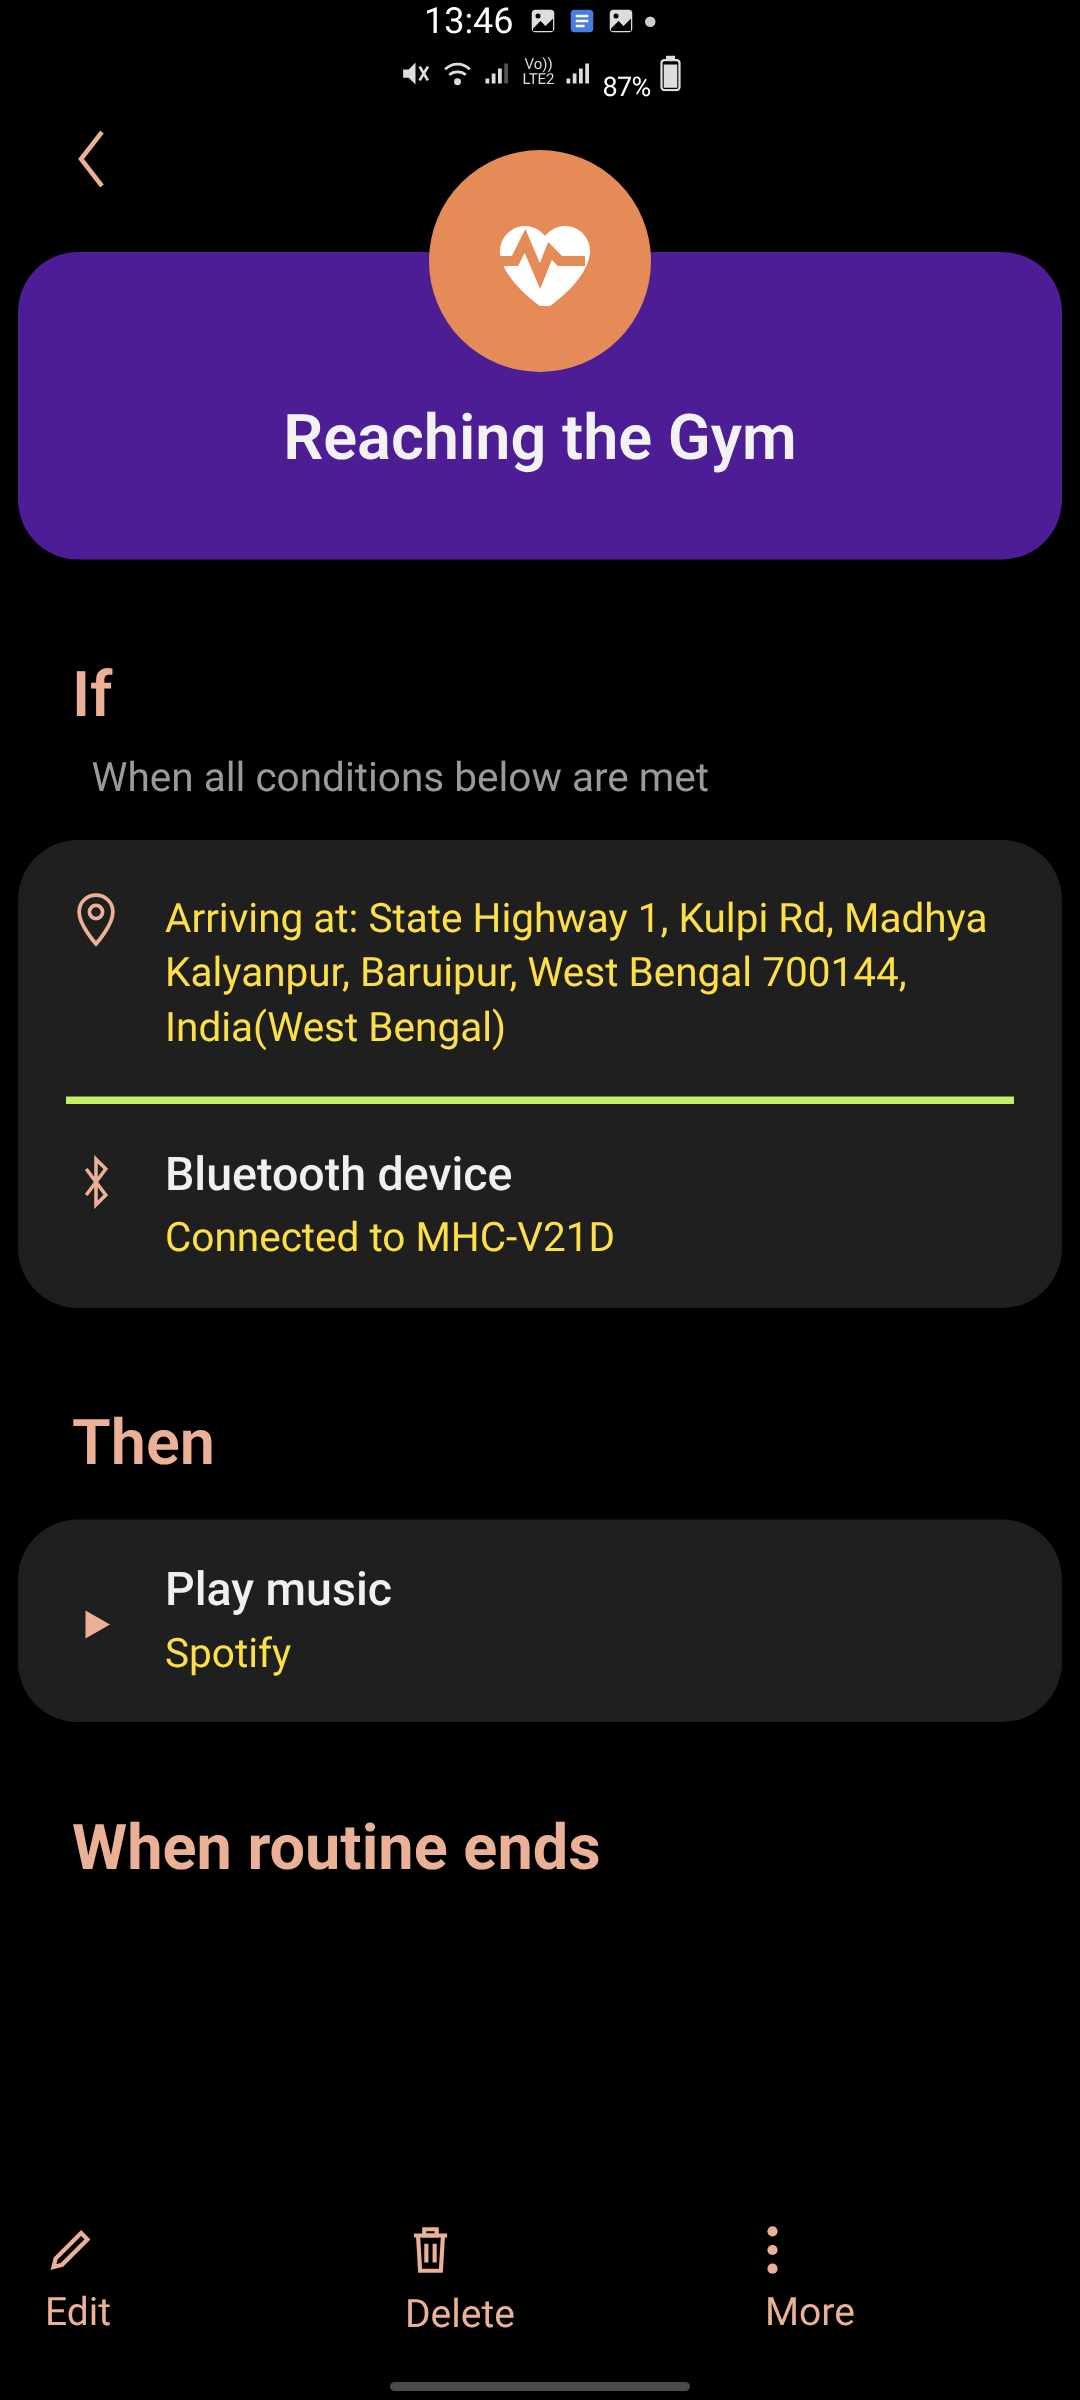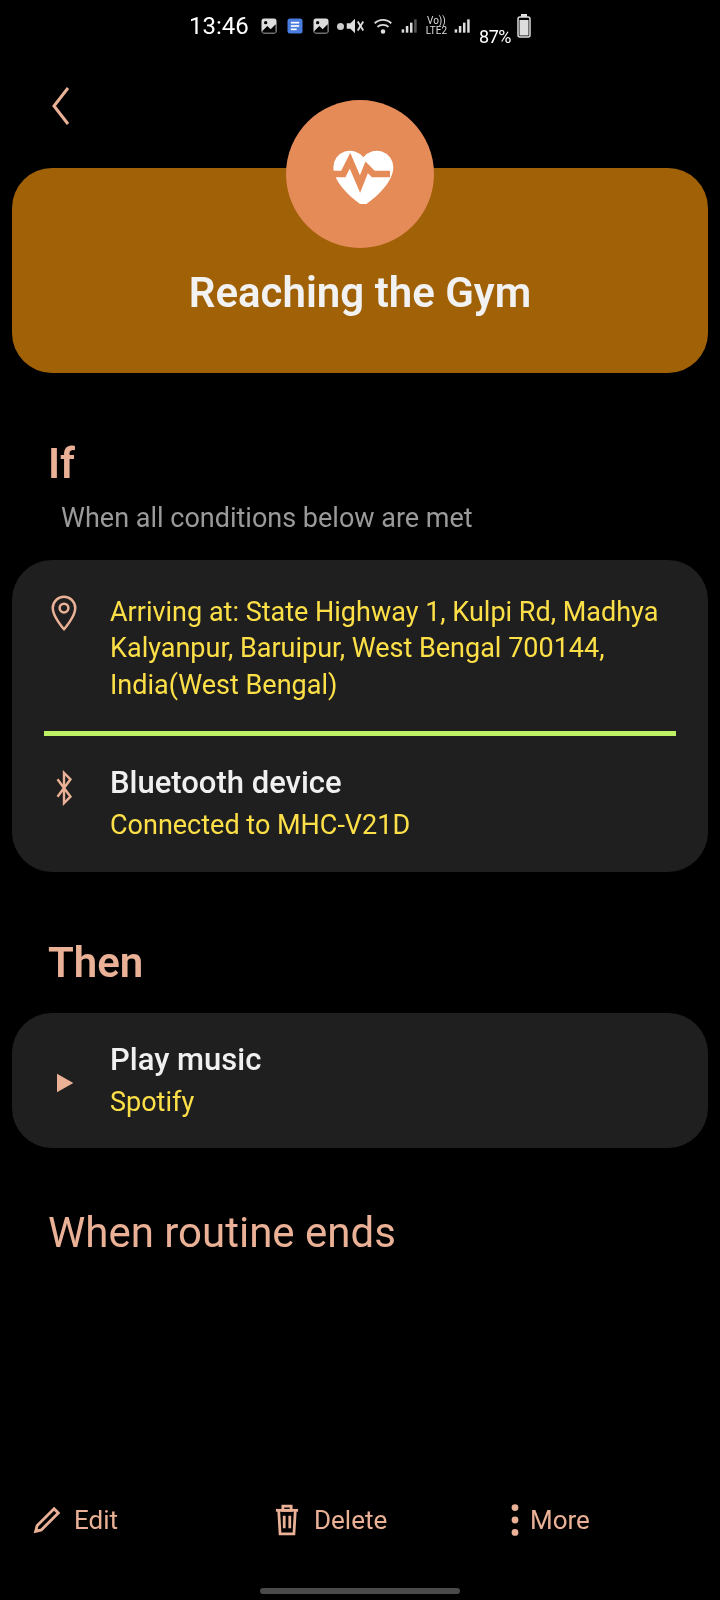--- a/index.html
+++ b/index.html
@@ -1,40 +1,40 @@
 <!DOCTYPE html>
 <html><head>
 <meta charset="utf-8">
 <style>
   * { margin: 0; padding: 0; box-sizing: border-box; }
   html, body { width: 720px; height: 1600px; background: #000; font-family: -apple-system, 'Segoe UI', Roboto, sans-serif; overflow: hidden; }
-  .status-bar { height: 52px; display: flex; justify-content: center; align-items: center; padding: 0 24px; color: #fff; font-size: 24px; }
+  .status-bar { height: 52px; display: flex; justify-content: flex-start; align-items: center; padding: 0 24px; color: #fff; font-size: 24px; flex-direction: column; }
   .status-left { display: flex; align-items: center; gap: 10px; }
   .status-right { display: flex; align-items: center; gap: 6px; }
   .status-right .batt { font-size: 18px; letter-spacing: -0.5px; margin-top: 20px; }
   .status-icon { display: inline-flex; align-items: center; }
   .back-area { padding: 30px 0 0 38px; }
   .back-btn { width: 48px; height: 48px; display: inline-flex; align-items: center; justify-content: center; }
   .hero-wrap { position: relative; margin-top: 36px; }
-  .hero-card { margin: 0 12px; background: #a16207; border-radius: 40px; padding: 100px 24px 56px; text-align: center; }
+  .hero-card { margin: 0 12px; background: #4c1d95; border-radius: 40px; padding: 100px 24px 56px; text-align: center; }
   .hero-icon { position: absolute; top: -68px; left: 50%; transform: translateX(-50%); width: 148px; height: 148px; border-radius: 50%; background: #e58b58; display: flex; align-items: center; justify-content: center; }
   .hero-title { color: #f2f2f2; font-size: 42px; font-weight: 600; }
   .section { padding: 0 48px; }
   .section-title { color: #eab196; font-size: 42px; font-weight: 600; margin-top: 66px; }
   .section-sub { color: #9a9a9a; font-size: 27px; margin-top: 14px; margin-left: 13px; }
   .card { margin: 26px 12px 0; background: #1f1f1f; border-radius: 40px; padding: 0 32px; }
   .row { display: flex; align-items: flex-start; padding: 28px 0; gap: 26px; }
   .row + .row { border-top: 5px solid #bef264; }
   .row-icon { width: 40px; flex-shrink: 0; display: flex; justify-content: center; margin-top: 6px; color: #eab196; }
   .row-body .rtitle { color: #f0f0f0; font-size: 31px; font-weight: 500; }
   .row-body .rdesc { color: #fde047; font-size: 27px; margin-top: 6px; line-height: 1.35; }
   .card-center .row { align-items: center; }
-  .ends-title { color: #eab196; font-size: 42px; font-weight: 400; padding: 0 48px; margin-top: 60px; }
+  .ends-title { color: #eab196; font-size: 42px; font-weight: 700; padding: 0 48px; margin-top: 60px; }
   .bottom-bar { position: absolute; bottom: 0; left: 0; right: 0; height: 160px; display: flex; justify-content: space-around; align-items: center; background: #000; }
-  .bbtn { display: flex; flex-direction: row; align-items: center; gap: 10px; color: #eab196; width: 180px; }
+  .bbtn { display: flex; flex-direction: column; align-items: flex-start; gap: 10px; color: #eab196; width: 180px; }
   .bbtn span.lbl { font-size: 26px; }
   .gesture { position: absolute; bottom: 6px; left: 50%; transform: translateX(-50%); width: 200px; height: 6px; background: #4a4a4a; border-radius: 3px; }
   .tiny-icons { font-size: 18px; display: inline-flex; gap: 6px; align-items: center; }
   .dot { width: 7px; height: 7px; border-radius: 50%; background: #ccc; display: inline-block; }
   svg { display: block; }
 </style>
 </head>
 <body>
 
 <div class="status-bar">

